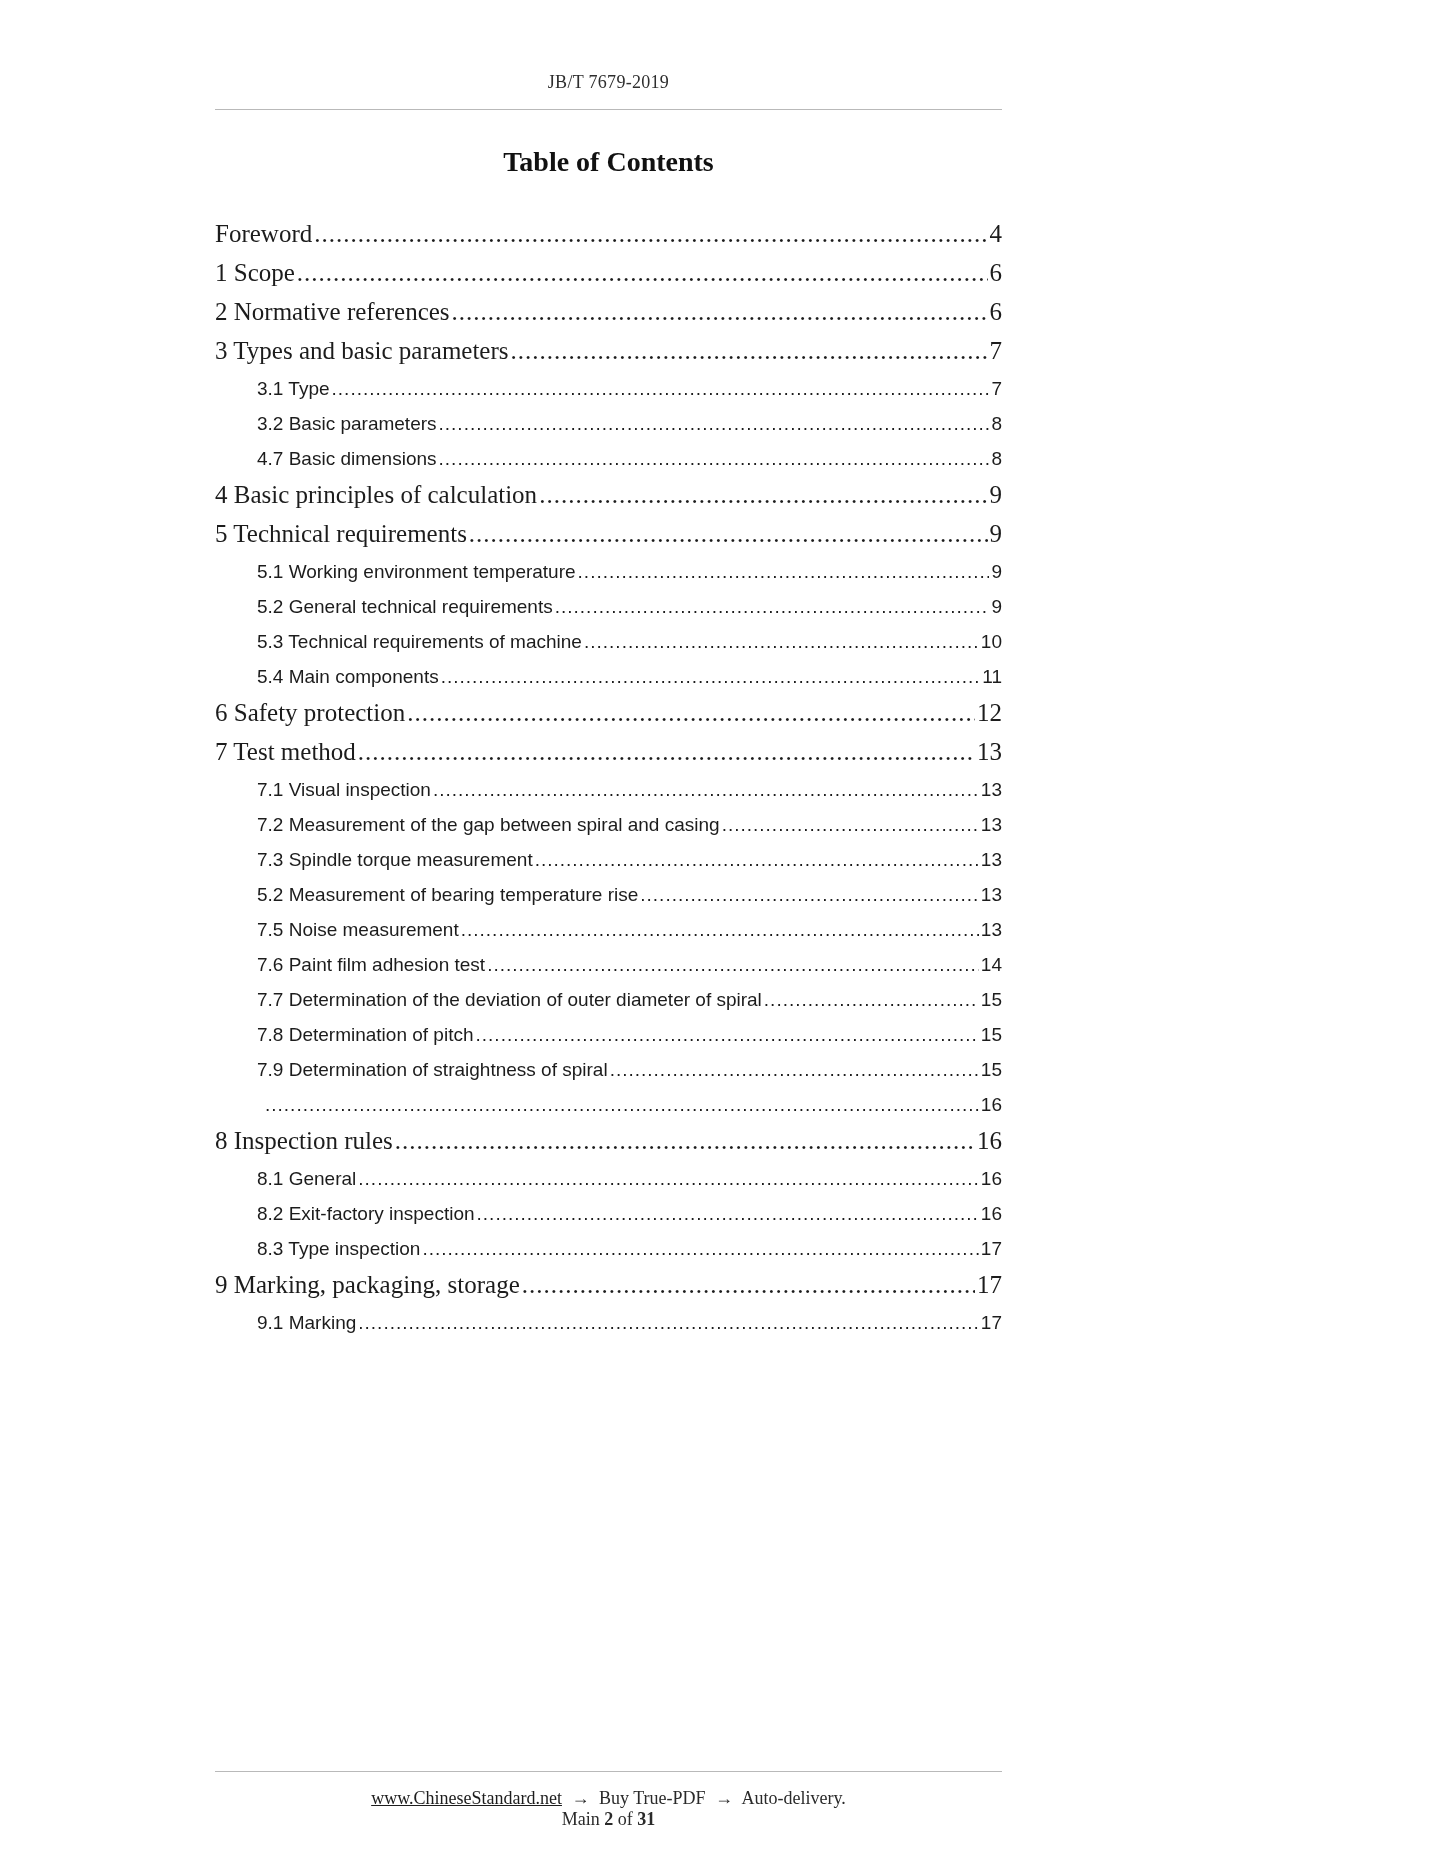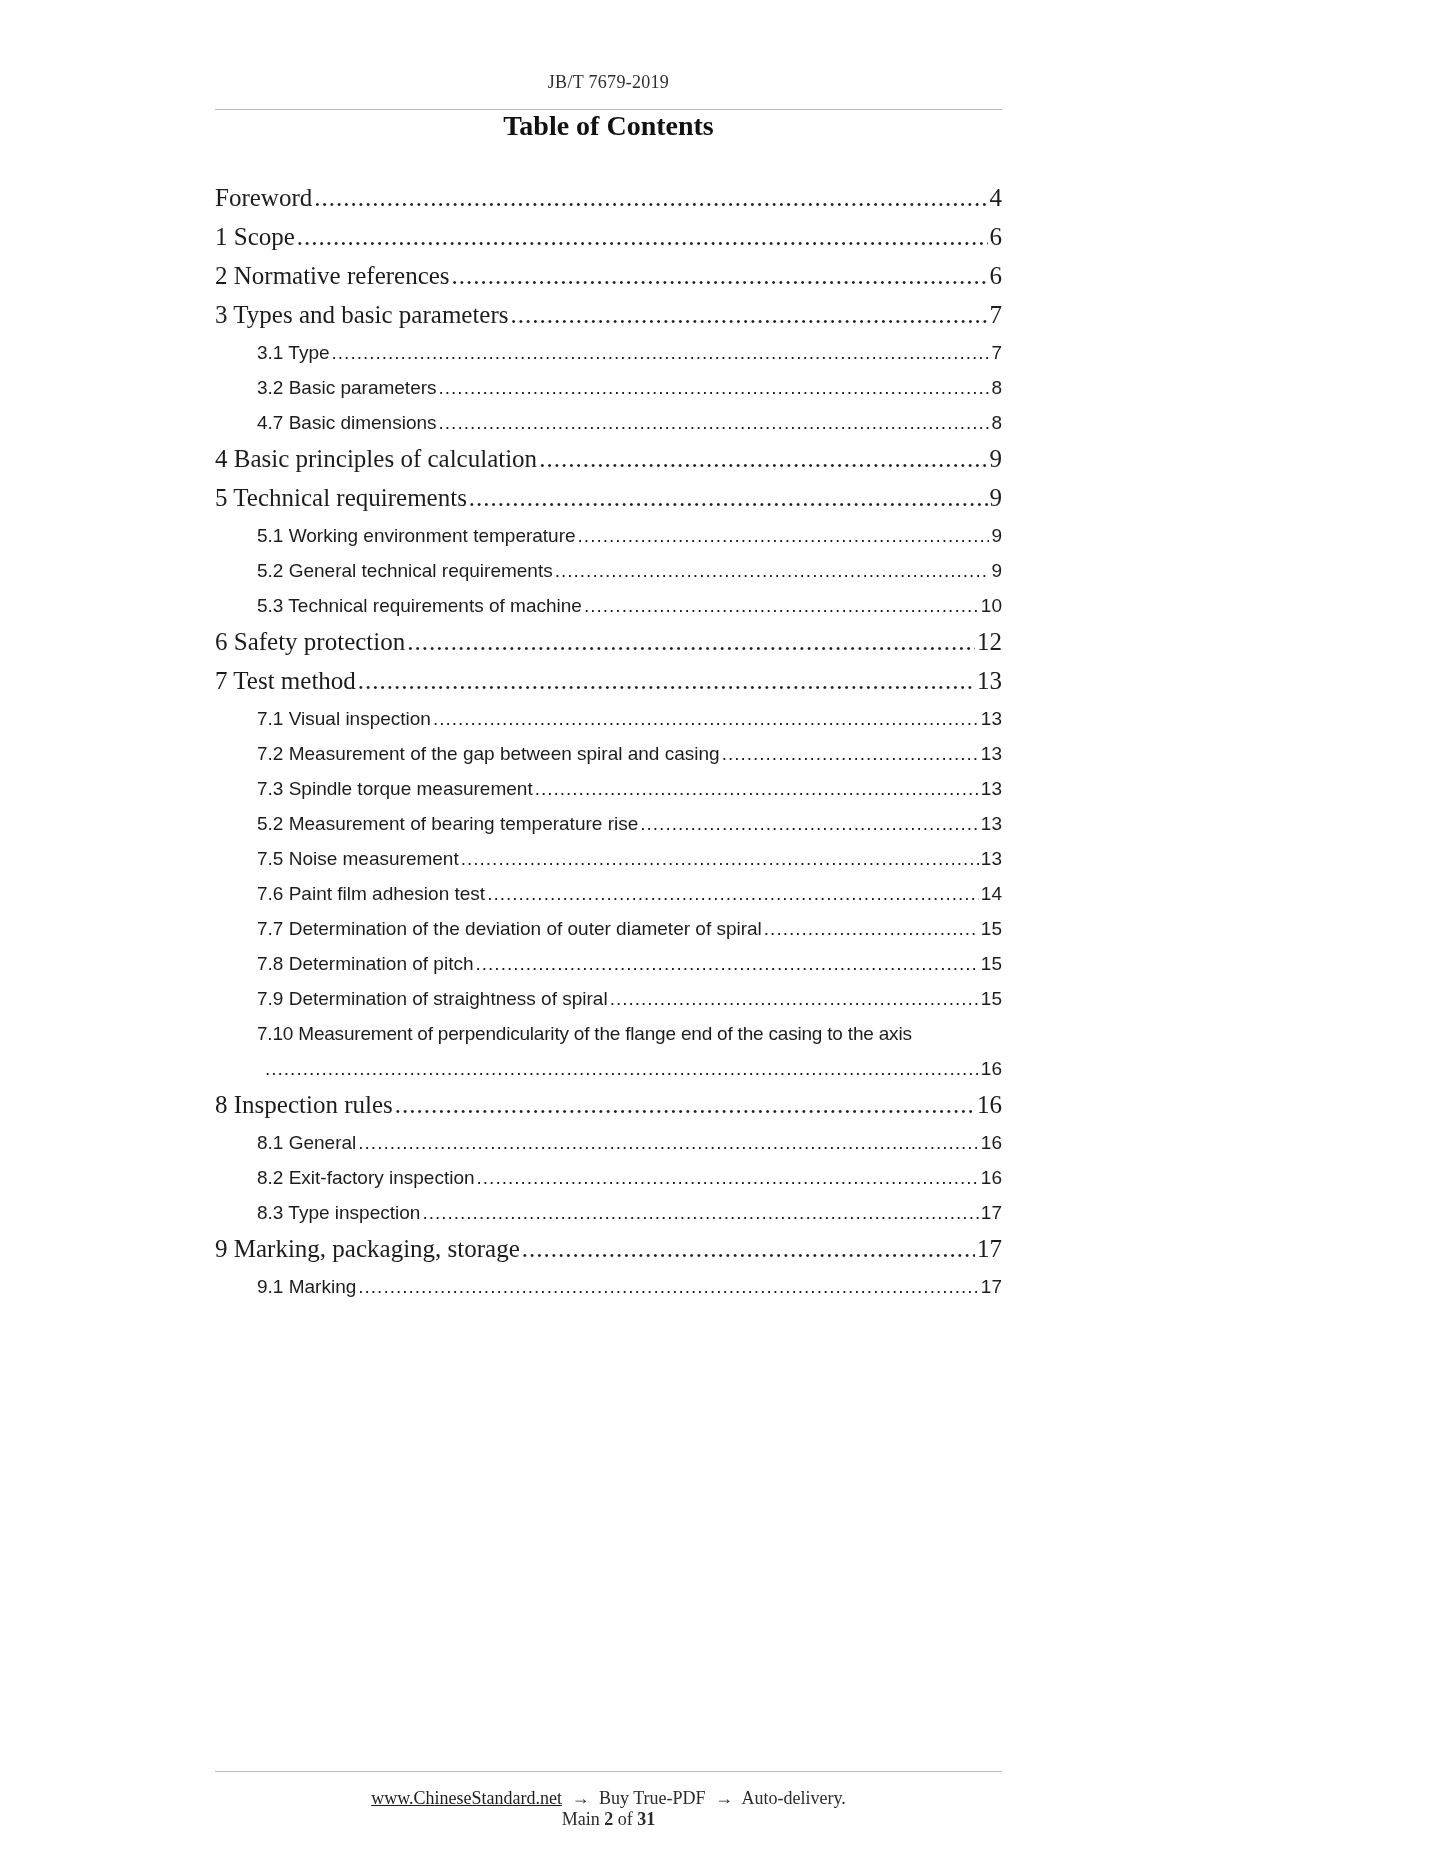--- a/index.html
+++ b/index.html
@@ -26,20 +26,21 @@
     letter-spacing: 0.3px;
   }
   .header-rule, .footer-rule {
     border-top: 1px solid #b9b9b9;
   }
   .header-rule { margin-top: 16px; }
   .title {
     text-align: center;
     font-size: 28px;
     font-weight: bold;
+    margin-top: 36px;
     font-family: "Liberation Serif", serif;
     color: #111;
   }
   .toc { margin-top: 44px; }
   .toc-row {
     display: flex;
     align-items: baseline;
   }
   .toc-row.lvl0 {
     font-family: "Liberation Serif", serif;
@@ -164,20 +165,25 @@
       <div class="toc-row lvl1">
         <span class="toc-label">5.2 General technical requirements</span>
         <span class="toc-dots"></span>
         <span class="toc-page">9</span>
       </div>
       <div class="toc-row lvl1">
         <span class="toc-label">5.3 Technical requirements of machine</span>
         <span class="toc-dots"></span>
         <span class="toc-page">10</span>
       </div>
+      <div class="toc-row lvl1">
+        <span class="toc-label">5.4 Main components</span>
+        <span class="toc-dots"></span>
+        <span class="toc-page">11</span>
+      </div>
       <div class="toc-row lvl0">
         <span class="toc-label">6 Safety protection</span>
         <span class="toc-dots"></span>
         <span class="toc-page">12</span>
       </div>
       <div class="toc-row lvl0">
         <span class="toc-label">7 Test method</span>
         <span class="toc-dots"></span>
         <span class="toc-page">13</span>
       </div>
@@ -218,23 +224,20 @@
       </div>
       <div class="toc-row lvl1">
         <span class="toc-label">7.8 Determination of pitch</span>
         <span class="toc-dots"></span>
         <span class="toc-page">15</span>
       </div>
       <div class="toc-row lvl1">
         <span class="toc-label">7.9 Determination of straightness of spiral</span>
         <span class="toc-dots"></span>
         <span class="toc-page">15</span>
-      </div>
-      <div class="toc-row lvl1 wrapped">
-        <span class="toc-label full">7.10 Measurement of perpendicularity of the flange end of the casing to the axis</span>
       </div>
       <div class="toc-row lvl1 continuation">
         <span class="toc-dots"></span>
         <span class="toc-page">16</span>
       </div>
       <div class="toc-row lvl0">
         <span class="toc-label">8 Inspection rules</span>
         <span class="toc-dots"></span>
         <span class="toc-page">16</span>
       </div>

